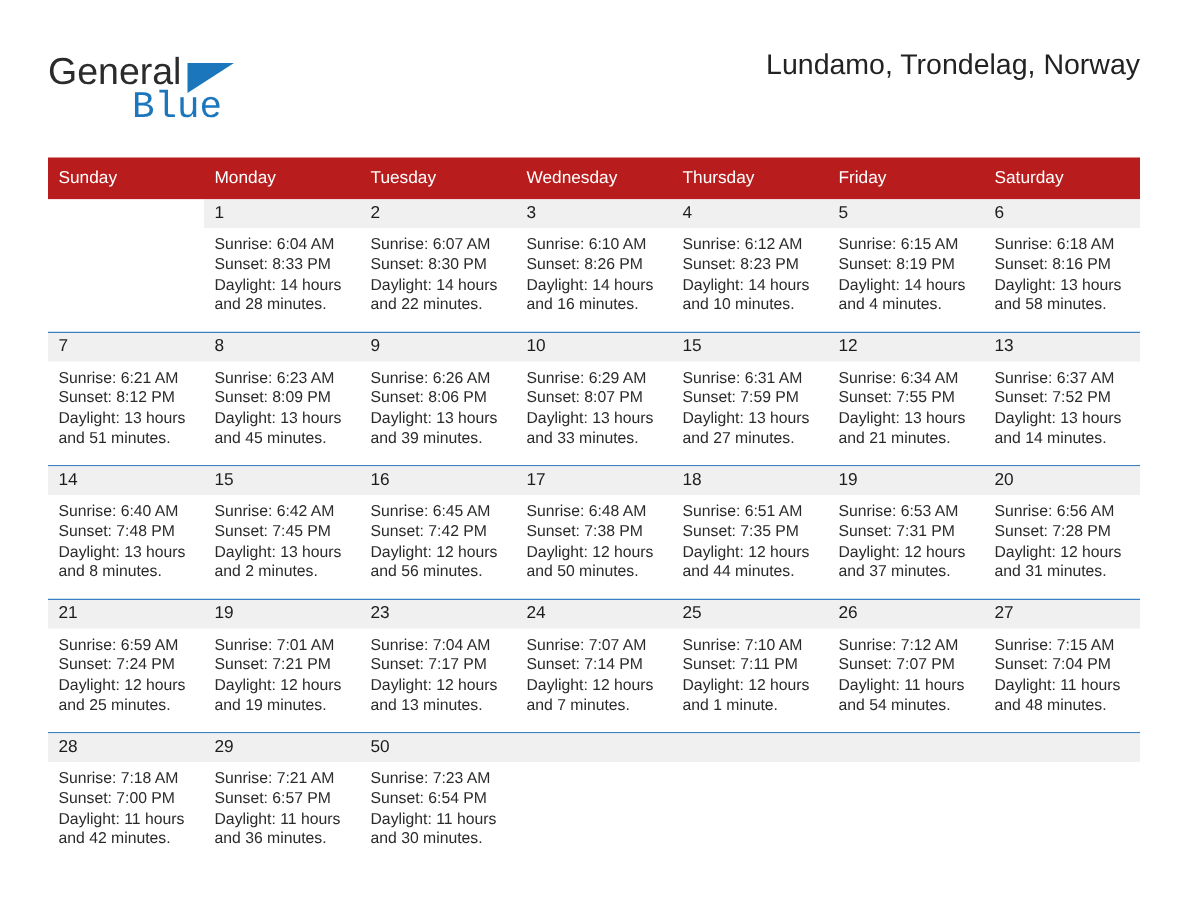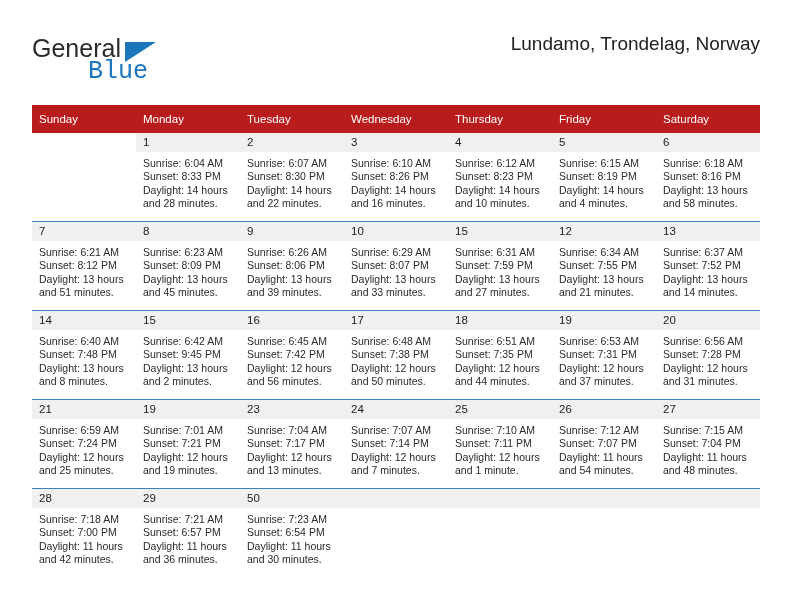--- a/index.html
+++ b/index.html
@@ -345,21 +345,21 @@
                 <div>Daylight: 13 hours</div>
                 <div>and 8 minutes.</div>
               </div>
             </div>
           </td>
           <td>
             <div class="cell">
               <div class="daynum">15</div>
               <div class="info">
                 <div>Sunrise: 6:42 AM</div>
-                <div>Sunset: 9:45 PM</div>
+                <div>Sunset: 7:45 PM</div>
                 <div>Daylight: 13 hours</div>
                 <div>and 2 minutes.</div>
               </div>
             </div>
           </td>
           <td>
             <div class="cell">
               <div class="daynum">16</div>
               <div class="info">
                 <div>Sunrise: 6:45 AM</div>

